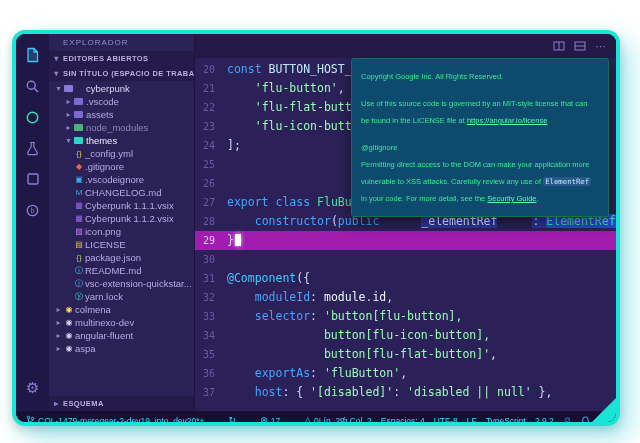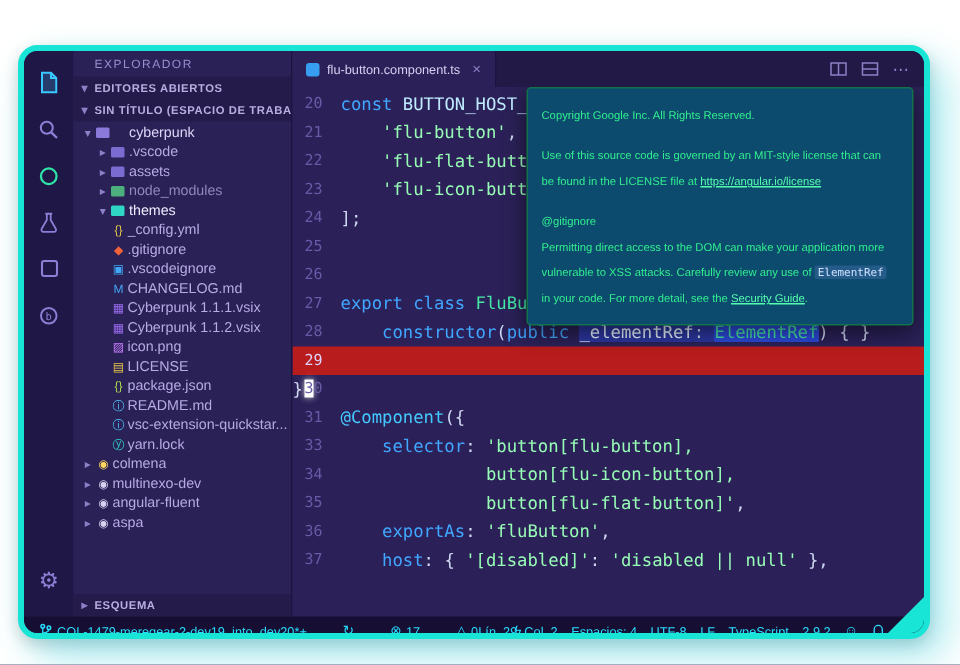--- a/index.html
+++ b/index.html
@@ -43,29 +43,29 @@
 
   
   .editor { flex:1; min-width:0; display:flex; flex-direction:column; background:#2b2158; position:relative; }
   .tabbar { height:24px; background:#221946; display:flex; align-items:stretch; flex:none; }
   .tab { display:flex; align-items:center; gap:5px; padding:0 9px; background:#2b2158; font-size:8.5px; color:#d6d0f2; border-right:1px solid #1a1240; }
   .tab-close { color:#8d80c7; font-size:10px; margin-left:3px; }
   .tab-actions { margin-left:auto; display:flex; align-items:center; gap:9px; padding-right:10px; color:#8d80c7; font-size:11px; }
 
   .codewrap { flex:1; position:relative; overflow:hidden; padding-top:2px; }
   .crow { display:flex; height:19px; line-height:19px; font-family:"DejaVu Sans Mono", monospace; font-size:11.5px; }
-  .crow.current { background:#b91c1c;flex-direction:column; }
+  .crow.current { background:#a21caf; }
   .crow.current .gut { color:#ddd4ff; }
   .gut { width:32px; flex:none; text-align:right; padding-right:12px; font-size:10px; color:#695aa8; }
   .ctext { white-space:pre; color:#e8f4ff; }
   .tok.kw { color:#41a6ff; } .tok.st { color:#97fcb5; } .tok.ty { color:#44e7a4; }
   .tok.dc { color:#44c9ff; } .tok.pr { color:#41a6ff; } .tok.cn { color:#bfeaff; }
   .tok.vr { color:#e8f4ff; } .tok.pn { color:#cfd8f2; }
   .tok.hl { background:#2b49d8; border-radius:1px; }
-  .tok.hl2 { background:rgba(43,73,216,.55); border-radius:1px; }
+  .tok.hl2 { background:rgba(43,73,216,.55); border-radius:1px;margin-left:35px; }
   .cursor { display:inline-block; width:6px; height:12px; background:#fff; vertical-align:-2px; margin-left:1px; box-shadow:0 0 4px rgba(255,255,255,.8); }
 
   
   .tooltip { position:absolute; top:0; right:7px; width:258px; background:#0c4a6e; border:1px solid #11724c; border-radius:3px; padding:9px 9px; font-size:7.5px; line-height:17px; color:#31ef8f; box-shadow:0 5px 14px rgba(0,0,0,.5); z-index:5; }
   .tline { height:17px; white-space:nowrap; overflow:hidden; }
   .tline.blank { height:10px; }
   .tlink { color:#55ffb0; text-decoration:underline; }
   .tcode { font-family:"DejaVu Sans Mono", monospace; background:rgba(150,170,255,.18); color:#cfe2ff; padding:0 2px; border-radius:2px; font-size:7.3px; }
 
   
@@ -247,25 +247,20 @@
           </div>
 
         <div class="sb-band">
           <span class="chev">▸</span>
           <span>ESQUEMA</span>
         </div>
       </aside>
 
       <section class="editor">
         <div class="tabbar">
-          <div class="tab">
-            <span class="ts-icon"></span>
-            <span>flu-button.component.ts</span>
-            <span class="tab-close">×</span>
-          </div>
           <div class="tab-actions">
             <span>
                 <svg width="12" height="12" viewBox="0 0 12 12">
                   <rect x="1" y="2" width="10" height="8" fill="none" stroke="currentColor"></rect>
                   <line x1="6" y1="2" x2="6" y2="10" stroke="currentColor"></line>
                 </svg>
               </span>
             <span>
                 <svg width="12" height="12" viewBox="0 0 12 12">
                   <rect x="1" y="2" width="10" height="8" fill="none" stroke="currentColor"></rect>
@@ -318,20 +313,24 @@
                 <span class="gut">29</span>
                 <span class="ctext"><span class="tok pn">}</span><span class="cursor"></span></span>
               </div>
               <div class="crow">
                 <span class="gut">30</span>
                 <span class="ctext"></span>
               </div>
               <div class="crow">
                 <span class="gut">31</span>
                 <span class="ctext"><span class="tok dc">@Component</span><span class="tok pn">({</span></span>
+              </div>
+              <div class="crow">
+                <span class="gut">32</span>
+                <span class="ctext"><span class="tok pn">    </span><span class="tok pr">moduleId</span><span class="tok pn">: </span><span class="tok vr">module</span><span class="tok pn">.</span><span class="tok vr">id</span><span class="tok pn">,</span></span>
               </div>
               <div class="crow">
                 <span class="gut">33</span>
                 <span class="ctext"><span class="tok pn">    </span><span class="tok pr">selector</span><span class="tok pn">: </span><span class="tok st">'button[flu-button],</span></span>
               </div>
               <div class="crow">
                 <span class="gut">34</span>
                 <span class="ctext"><span class="tok pn">              </span><span class="tok st">button[flu-icon-button],</span></span>
               </div>
               <div class="crow">

